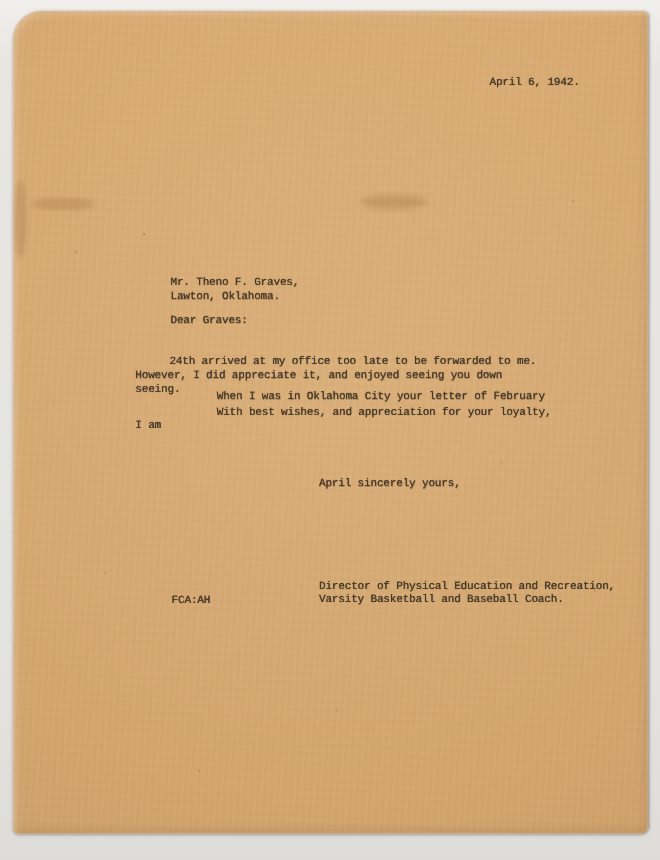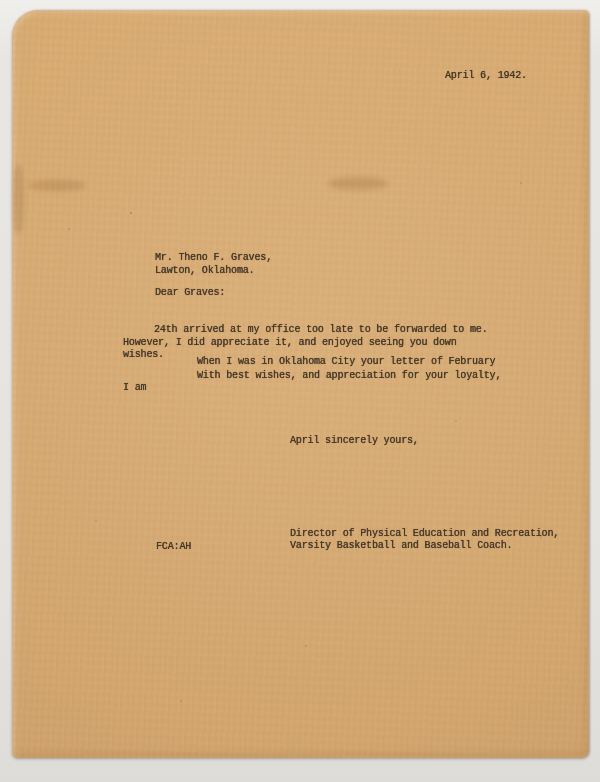--- a/index.html
+++ b/index.html
@@ -96,21 +96,21 @@
   <div class="line" style="left:445px; top:70px;">April 6, 1942.</div>
 
   <div class="line" style="left:155px; top:252px;">Mr. Theno F. Graves,</div>
   <div class="line" style="left:155px; top:265px;">Lawton, Oklahoma.</div>
 
   <div class="line" style="left:155px; top:287px;">Dear Graves:</div>
 
   <div class="line" style="left:197px; top:312px;margin-top:44px;">When I was in Oklahoma City your letter of February</div>
   <div class="line" style="left:123px; top:324px;margin-left:31px;">24th arrived at my office too late to be forwarded to me.</div>
   <div class="line" style="left:123px; top:337px;">However, I did appreciate it, and enjoyed seeing you down</div>
-  <div class="line" style="left:123px; top:349px;">wishes.</div>
+  <div class="line" style="left:123px; top:349px;">seeing.</div>
 
   <div class="line" style="left:197px; top:370px;">With best wishes, and appreciation for your loyalty,</div>
   <div class="line" style="left:123px; top:382px;">I am</div>
 
   <div class="line" style="left:290px; top:435px;">April sincerely yours,</div>
 
   <div class="line" style="left:290px; top:540px;">Varsity Basketball and Baseball Coach.</div>
   <div class="line" style="left:290px; top:528px;">Director of Physical Education and Recreation,</div>
 
   <div class="line" style="left:156px; top:541px;">FCA:AH</div>

